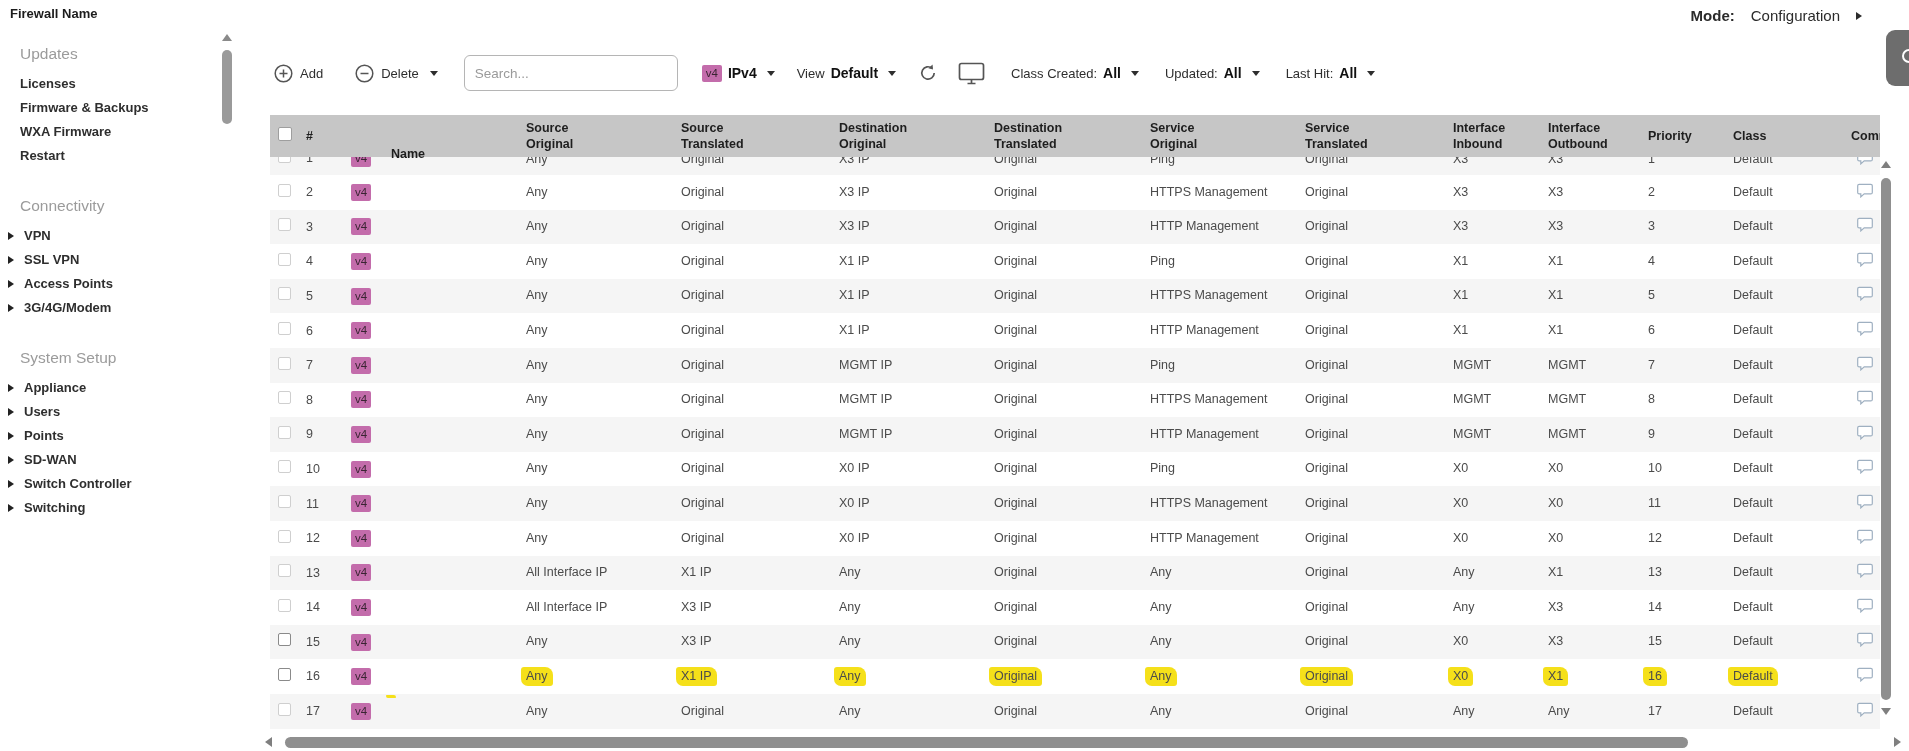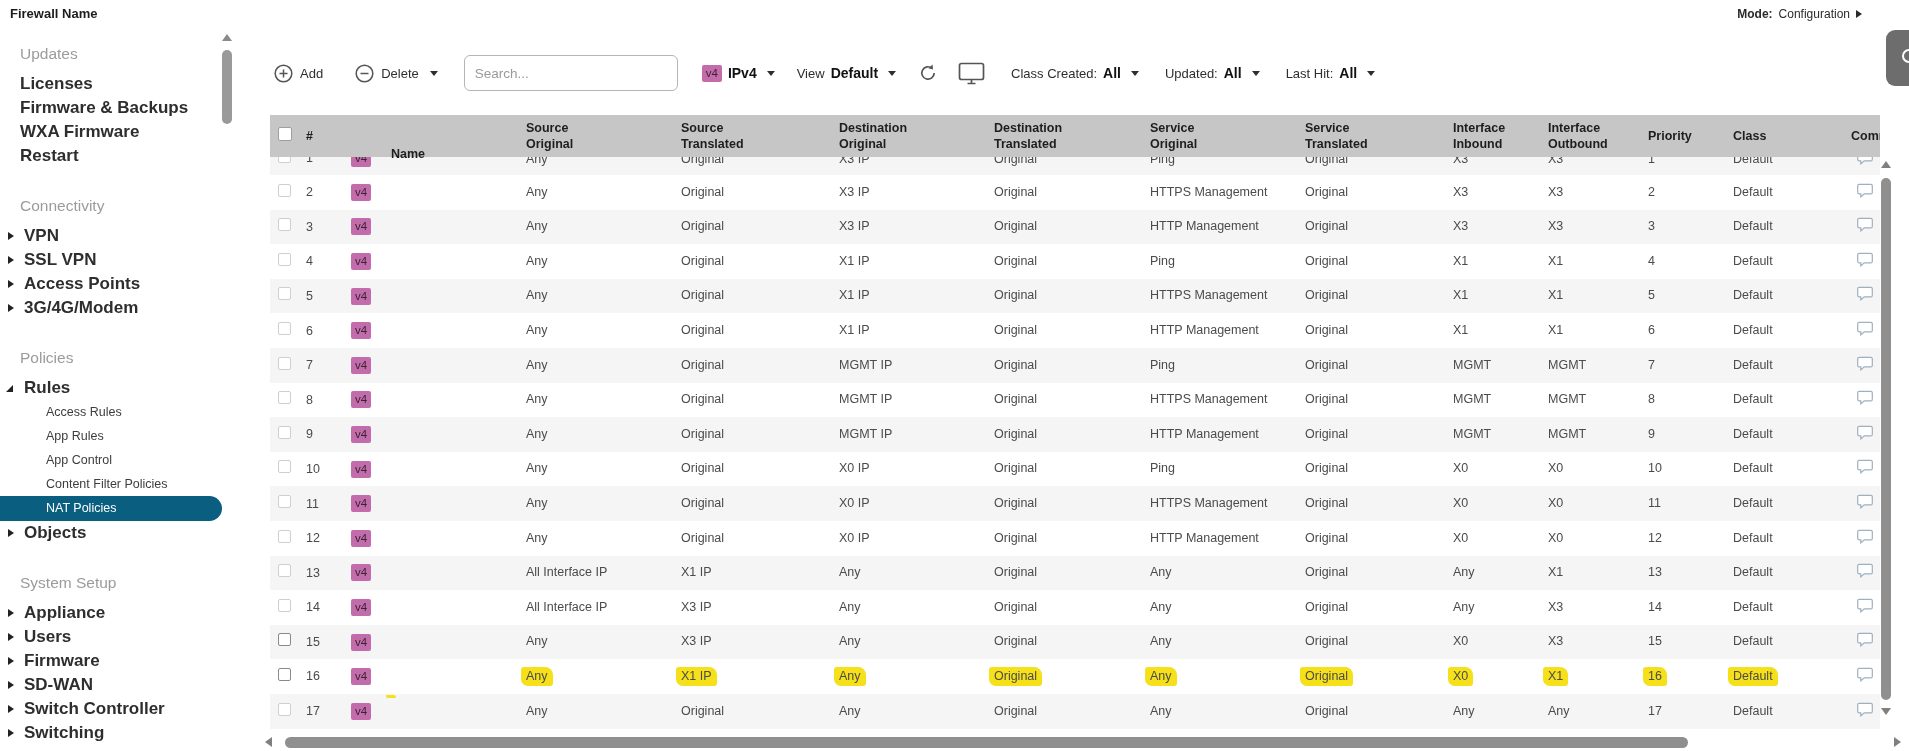--- a/index.html
+++ b/index.html
@@ -1,31 +1,31 @@
 <!DOCTYPE html>
 <html><head>
 <meta charset="utf-8">
 <style>
   html,body{margin:0;padding:0;background:#fff;}
   #app{position:relative;width:1909px;height:751px;background:#ffffff;overflow:hidden;
        font-family:"Liberation Sans","DejaVu Sans",sans-serif;color:#333;padding-left:21px;}
 
   
   .fw-name{position:absolute;left:10px;top:6px;font-size:13px;font-weight:700;color:#1c1c1c;}
-  .mode{position:absolute;right:68px;top:7px;font-size:12px;display:flex;align-items:center;gap:6px;color:#2b2b2b;}
+  .mode{position:absolute;right:68px;top:7px;font-size:15px;display:flex;align-items:center;gap:16px;color:#2b2b2b;}
   .mode .lbl{font-weight:700;}
   .tri-right-sm{width:0;height:0;border-top:4px solid transparent;border-bottom:4px solid transparent;border-left:6px solid #2b2b2b;}
   .search-fab{position:absolute;top:30px;right:-6px;width:50px;height:56px;background:#6d6d6d;border-radius:9px;
               display:flex;align-items:center;justify-content:center;cursor:pointer;}
 
   
   .sidebar{position:absolute;left:0;top:30px;width:234px;bottom:0;padding-top:14px;box-sizing:border-box;overflow:hidden;}
   .sb-section{margin-bottom:28px;}
   .sb-title{font-size:15.5px;color:#9b9b9b;padding-left:20px;margin-bottom:8px;line-height:20px;}
-  .sb-item{position:relative;padding-left:24px;font-weight:700;font-size:17px;color:#2e2e2e;line-height:24px;cursor:pointer;white-space:nowrap;}
+  .sb-item{position:relative;padding-left:24px;font-weight:700;font-size:13px;color:#2e2e2e;line-height:24px;cursor:pointer;white-space:nowrap;}
   .sb-item.plain{padding-left:20px;}
   .tri{position:absolute;left:8px;top:8px;width:0;height:0;}
   .tri.col{border-top:4px solid transparent;border-bottom:4px solid transparent;border-left:6px solid #222;}
   .tri.exp{top:9px;left:6px;border-bottom:7px solid #222;border-left:7px solid transparent;}
   .sb-child{padding-left:46px;font-weight:400;font-size:12.5px;color:#3d3d3d;line-height:24px;cursor:pointer;white-space:nowrap;}
   .sb-child.selected{background:#0a5f80;color:#fff;width:222px;box-sizing:border-box;border-radius:0 14px 14px 0;line-height:25px;}
   .sb-scrollbar{position:absolute;right:0;top:30px;width:14px;height:720px;}
   .sbs-up{position:absolute;top:4px;left:2px;width:0;height:0;border-left:5px solid transparent;border-right:5px solid transparent;border-bottom:7px solid #8a8a8a;}
   .sbs-thumb{position:absolute;top:20px;left:2px;width:10px;height:74px;background:#9a9a9a;border-radius:5px;}
 
@@ -108,34 +108,24 @@
         <div class="sb-item plain"><span>Restart</span></div>
       </div>
       <div class="sb-section">
         <div class="sb-title">Connectivity</div>
         <div class="sb-item"><span class="tri col"></span><span>VPN</span></div>
         <div class="sb-item"><span class="tri col"></span><span>SSL VPN</span></div>
         <div class="sb-item"><span class="tri col"></span><span>Access Points</span></div>
         <div class="sb-item"><span class="tri col"></span><span>3G/4G/Modem</span></div>
       </div>
       <div class="sb-section">
-        <div class="sb-title">Policies</div>
-        <div class="sb-item"><span class="tri exp"></span><span>Rules</span></div>
-        <div class="sb-child">Access Rules</div>
-        <div class="sb-child">App Rules</div>
-        <div class="sb-child">App Control</div>
-        <div class="sb-child">Content Filter Policies</div>
-        <div class="sb-child selected">NAT Policies</div>
-        <div class="sb-item"><span class="tri col"></span><span>Objects</span></div>
-      </div>
-      <div class="sb-section">
         <div class="sb-title">System Setup</div>
         <div class="sb-item"><span class="tri col"></span><span>Appliance</span></div>
         <div class="sb-item"><span class="tri col"></span><span>Users</span></div>
-        <div class="sb-item"><span class="tri col"></span><span>Firmware</span></div>
+        <div class="sb-item"><span class="tri col"></span><span>Points</span></div>
         <div class="sb-item"><span class="tri col"></span><span>SD-WAN</span></div>
         <div class="sb-item"><span class="tri col"></span><span>Switch Controller</span></div>
         <div class="sb-item"><span class="tri col"></span><span>Switching</span></div>
       </div>
     </nav>
   <div class="sb-scrollbar" style="left:220px;width:14px;">
     <div class="sbs-up"></div>
     <div class="sbs-thumb"></div>
   </div>
 

